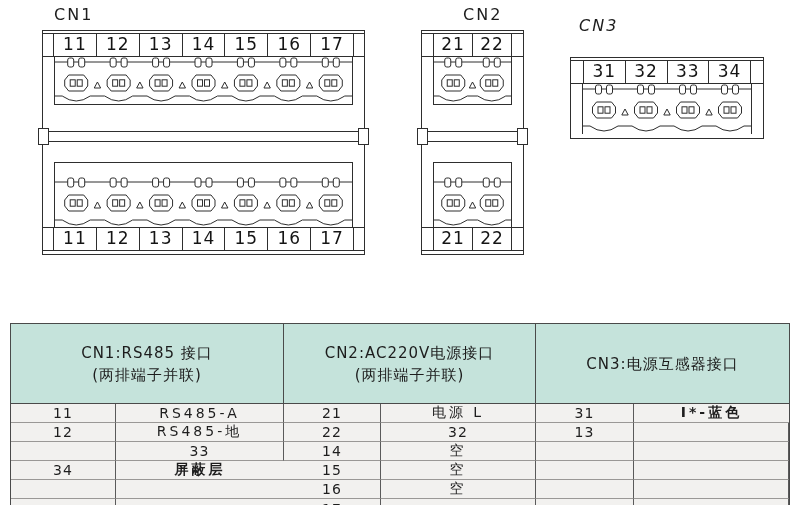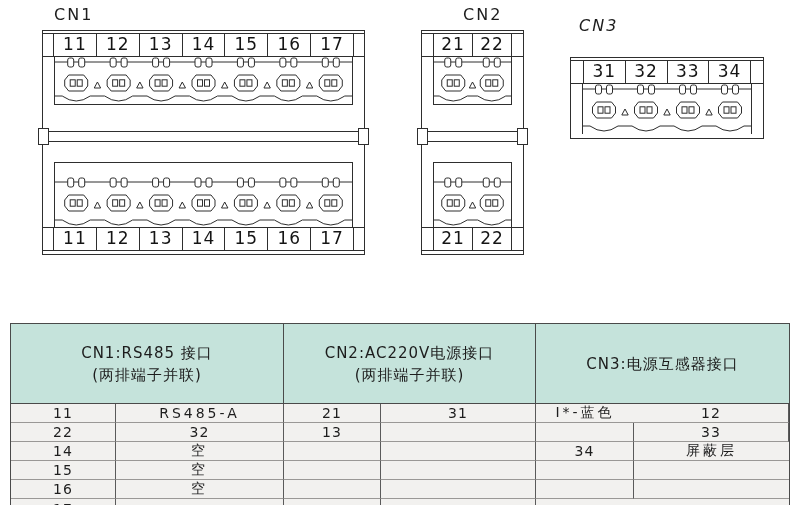--- a/index.html
+++ b/index.html
@@ -83,21 +83,21 @@
     display:flex;flex-direction:column;align-items:center;justify-content:center;
     font-size:15px;line-height:22px;letter-spacing:1px;color:#1c1c1c;
   }
   .th.lastcol{border-right:none;}
   .td{
     border-right:1px solid #5a5a5a;
     border-bottom:1px solid #9a9896;
     display:flex;align-items:center;justify-content:center;
     font-size:14px;color:#1e1e1e;overflow:hidden;white-space:nowrap;
   }
-  .td.lastcol{border-right:none;}
+  .td.lastcol{border-right:none;font-weight:bold;}
   .td.lastrow{border-bottom:none;}
   .td.pincol{letter-spacing:1px;}
   .td.desccol{letter-spacing:3px;}
 </style>
 </head>
 <body>
 
 <div class="stage">
 
   <div class="conn-label" id="cn1-label">CN1</div>
@@ -349,23 +349,25 @@
       <span>CN2:AC220V电源接口</span>
       <span>(两排端子并联)</span>
     </div>
     <div class="th lastcol">
       <span>CN3:电源互感器接口</span>
     </div>
 
   <div class="td pincol">11</div>
       <div class="td desccol">RS485-A</div>
       <div class="td pincol">21</div>
+      <div class="td desccol">电源 L</div>
       <div class="td pincol">31</div>
       <div class="td desccol lastcol">I*-蓝色</div>
       <div class="td pincol">12</div>
+      <div class="td desccol">RS485-地</div>
       <div class="td pincol">22</div>
       <div class="td pincol">32</div>
       <div class="td pincol">13</div>
       <div class="td pincol"></div>
       <div class="td desccol"></div>
       <div class="td pincol">33</div>
       <div class="td pincol">14</div>
       <div class="td desccol">空</div>
       <div class="td pincol"></div>
       <div class="td desccol"></div>

